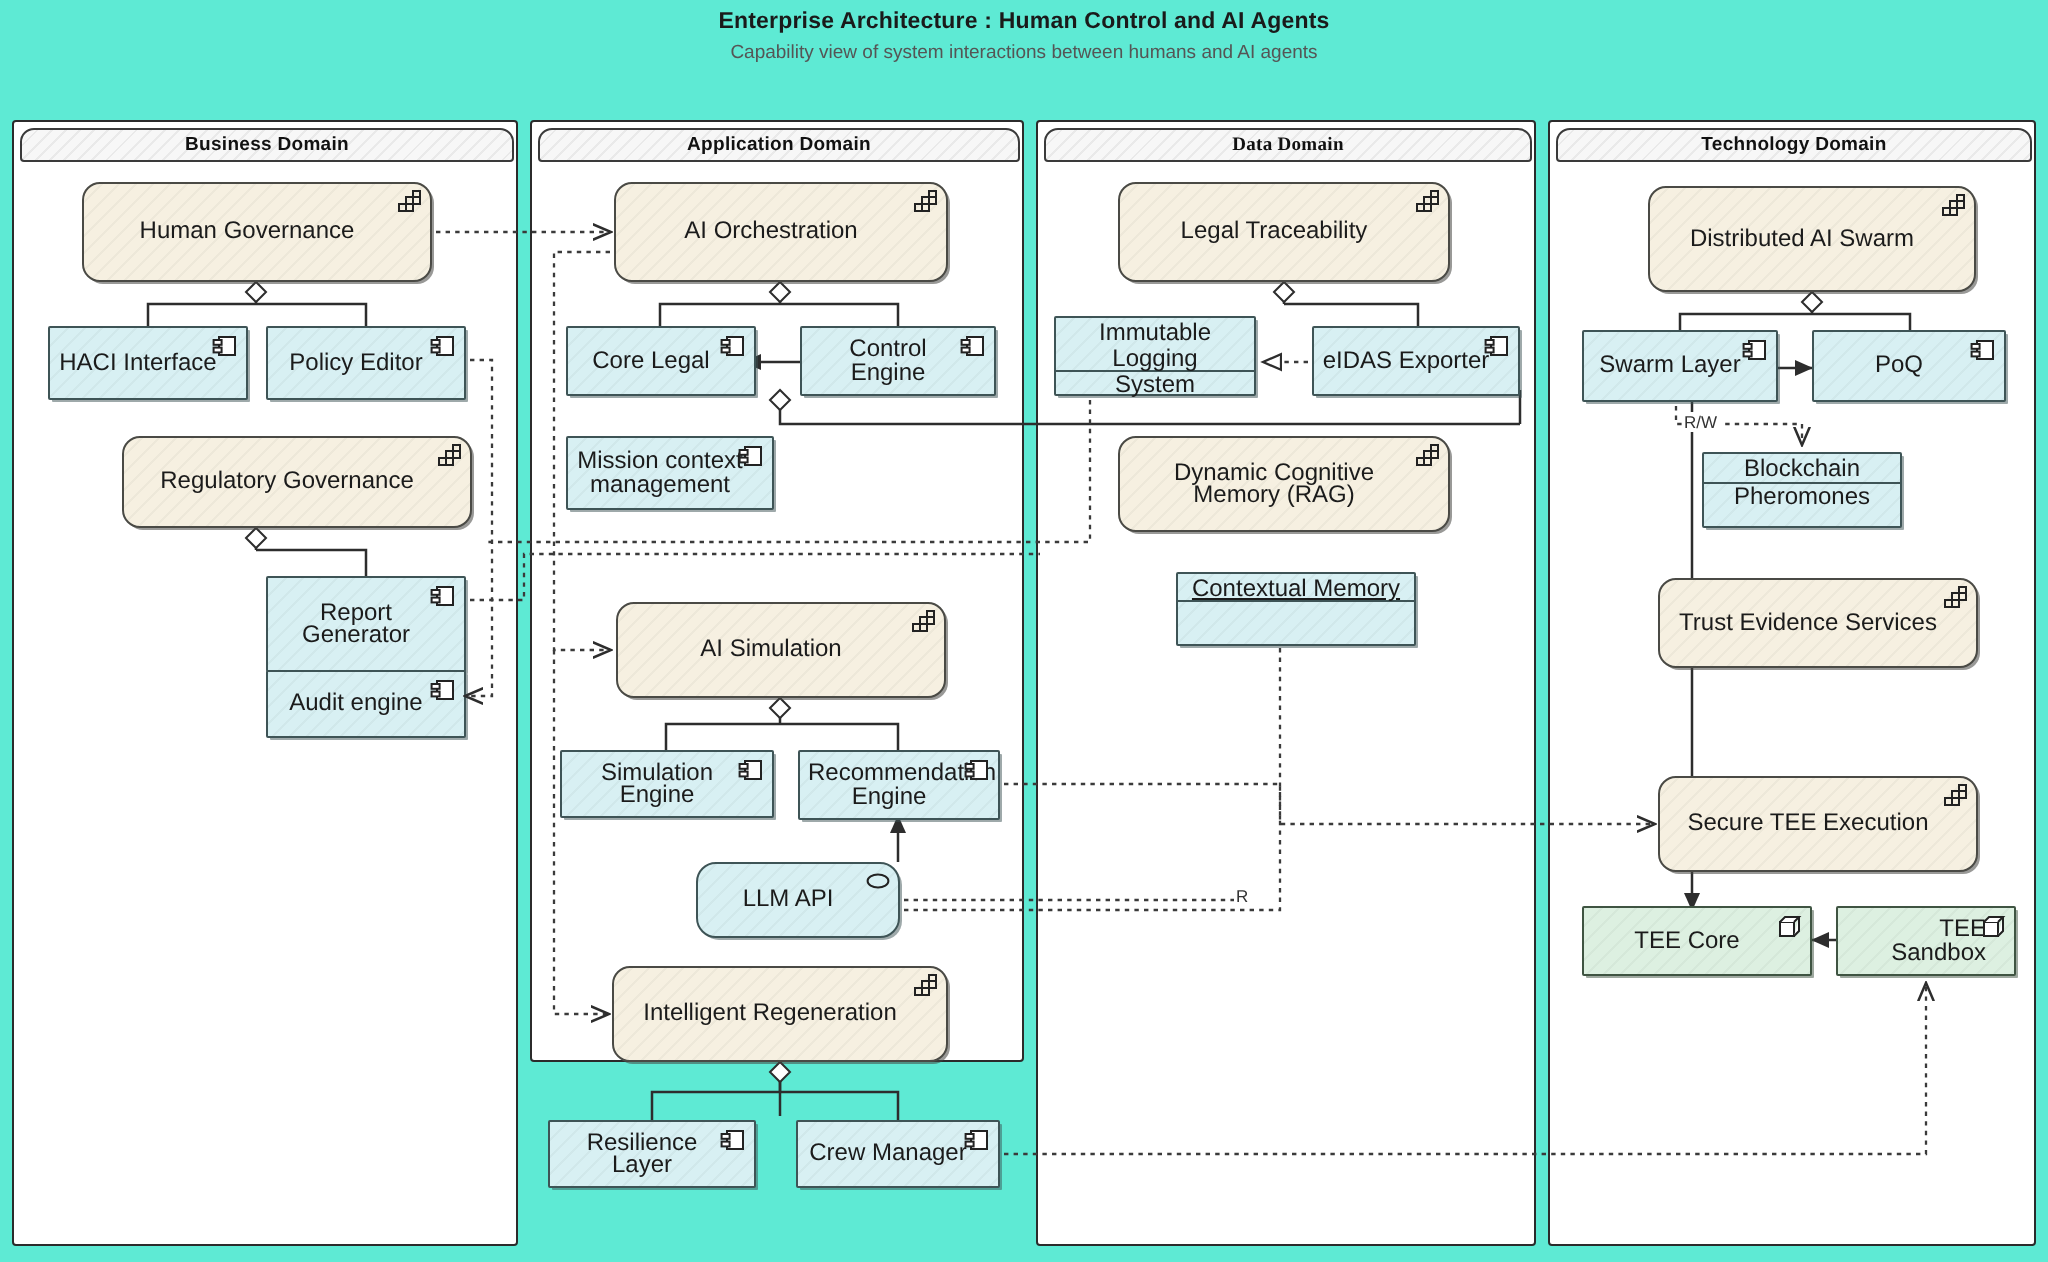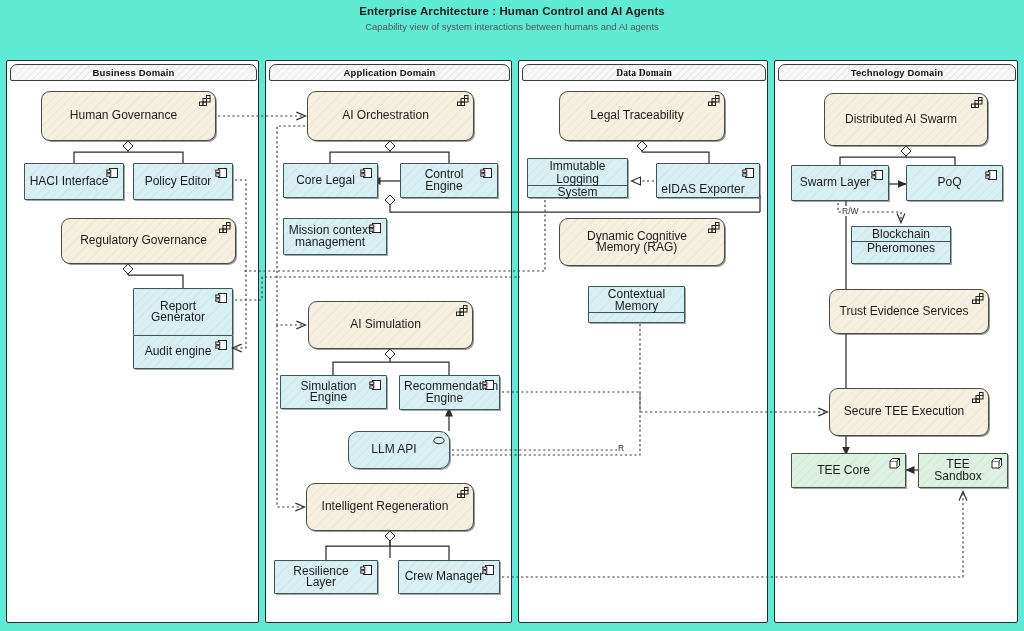--- a/index.html
+++ b/index.html
@@ -199,21 +199,21 @@
     <path d="M390,205 L390,212 L760,212" stroke="#2d2d2d" fill="none" stroke-width="1.25"></path>
     <path d="M760,212 L760,195" stroke="#2d2d2d" fill="none" stroke-width="1.25"></path>
   </svg>
 
   <div class="panel" style="left:6px; top:60px; width:253px; height:563px;">
     <div class="panel-hdr" style="width:247px;">
       <span>Business Domain</span>
     </div>
   </div>
 
-  <div class="panel" style="left:265px; top:60px; width:247px; height:563px;">
+  <div class="panel" style="left:265px; top:60px; width:247px; height:471px;">
     <div class="panel-hdr" style="width:241px;">
       <span>Application Domain</span>
     </div>
   </div>
 
   <div class="panel" style="left:518px; top:60px; width:250px; height:563px;">
     <div class="panel-hdr" style="width:244px;font-family:Liberation Serif, serif;">
       <span>Data Domain</span>
     </div>
   </div>
@@ -466,21 +466,21 @@
     </span>
   </div>
 
   <div class="node dataobj two" style="left:527px; top:158px; width:101px; height:40px; padding:0;">
     <span class="lbl">
       <span class="l1">Immutable Logging</span>
       <span class="l2">System</span>
     </span>
   </div>
 
-  <div class="node comp" style="left:656px; top:163px; width:104px; height:35px;align-items:flex-end;">
+  <div class="node comp" style="left:656px; top:163px; width:104px; height:35px;">
     <span class="lbl">eIDAS Exporter</span>
     <span class="ico">
       <svg viewBox="0 0 14 13">
           <g fill="#fff" stroke="#222" stroke-width="1">
         <rect x="3.5" y="1.5" width="8" height="9"></rect>
         <rect x="0.8" y="3" width="4" height="2.4"></rect>
             <rect x="0.8" y="6.8" width="4" height="2.4"></rect>
           </g>
         </svg>
     </span>
@@ -494,21 +494,21 @@
         <rect x="1.5" y="7" width="3.5" height="3.5"></rect>
             <rect x="5" y="7" width="3.5" height="3.5"></rect>
         <rect x="5" y="3.5" width="3.5" height="3.5"></rect>
             <rect x="8.5" y="3.5" width="3.5" height="3.5"></rect>
         <rect x="8.5" y="0.5" width="3.5" height="3"></rect>
           </g>
         </svg>
     </span>
   </div>
 
-  <div class="node dataobj" style="left:588px; top:286px; width:97px; height:37px; padding:0;">
+  <div class="node dataobj" style="left:588px; top:286px; width:120px; height:37px; padding:0;text-decoration:underline;">
     <span class="lbl">Contextual Memory</span>
   </div>
 
   <div class="node cap" style="left:824px; top:93px; width:164px; height:53px;">
     <span class="lbl">Distributed AI Swarm</span>
     <span class="ico">
       <svg viewBox="0 0 14 13">
           <g fill="none" stroke="#222" stroke-width="1">
         <rect x="1.5" y="7" width="3.5" height="3.5"></rect>
             <rect x="5" y="7" width="3.5" height="3.5"></rect>
@@ -589,21 +589,21 @@
       <svg viewBox="0 0 14 13">
           <g fill="#fff" stroke="#222" stroke-width="1">
         <path d="M2,4 L9,4 L9,11 L2,11 Z"></path>
             <path d="M2,4 L4.5,1.5 L11.5,1.5 L9,4"></path>
             <path d="M9,11 L11.5,8.5 L11.5,1.5"></path>
           </g>
         </svg>
     </span>
   </div>
 
-  <div class="node dev" style="left:918px; top:453px; width:90px; height:35px;">
+  <div class="node dev" style="left:918px; top:453px; width:90px; height:35px;text-align:right;">
     <span class="lbl">TEE Sandbox</span>
     <span class="ico">
       <svg viewBox="0 0 14 13">
           <g fill="#fff" stroke="#222" stroke-width="1">
         <path d="M2,4 L9,4 L9,11 L2,11 Z"></path>
             <path d="M2,4 L4.5,1.5 L11.5,1.5 L9,4"></path>
             <path d="M9,11 L11.5,8.5 L11.5,1.5"></path>
           </g>
         </svg>
     </span>

